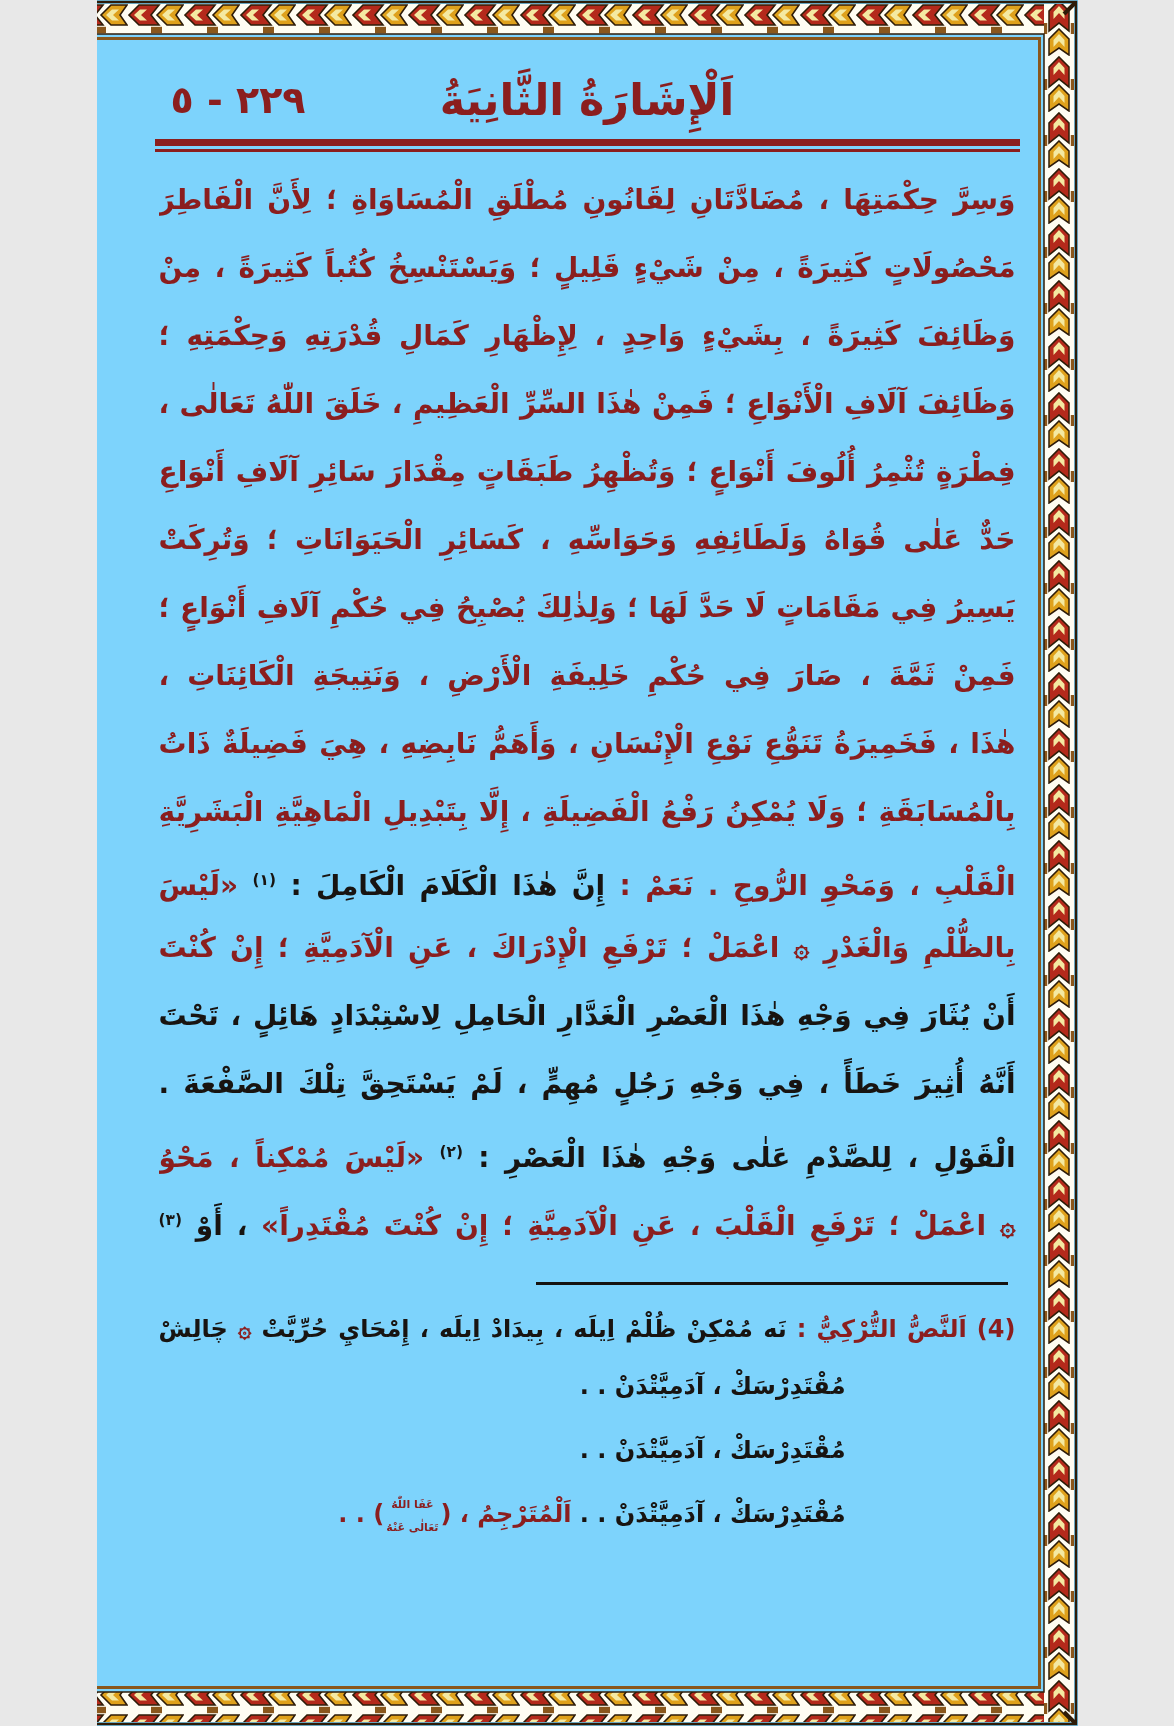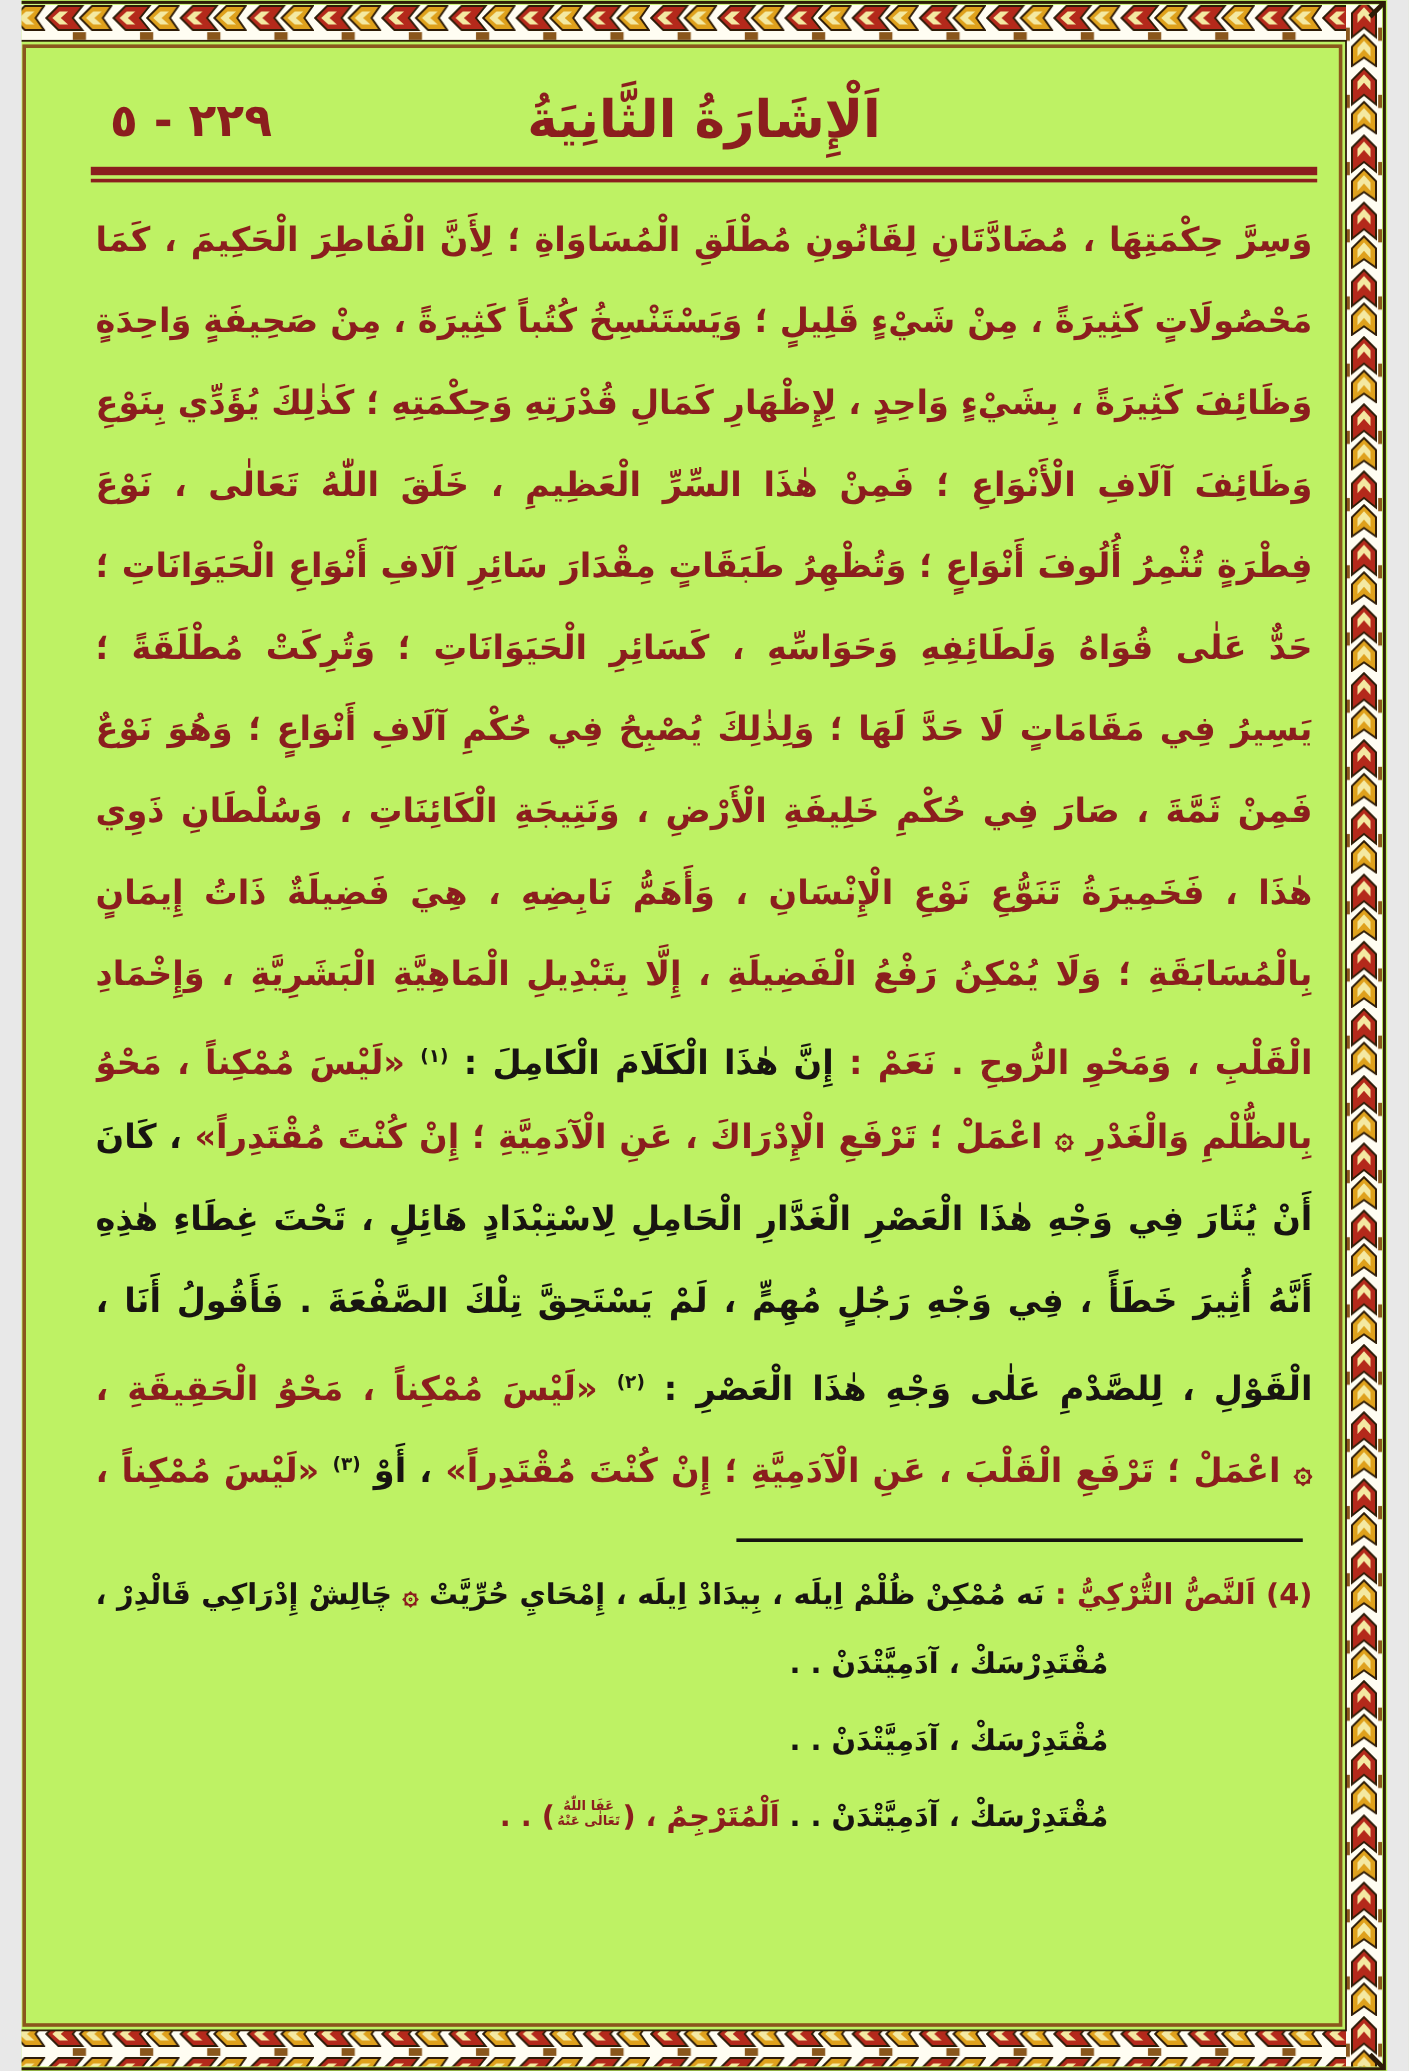--- a/index.html
+++ b/index.html
@@ -1,20 +1,20 @@
 <!DOCTYPE html>
 <html lang="ar" dir="rtl"><head>
 <meta charset="utf-8">
 <style>
   html,body{margin:0;padding:0;background:#e8e8e8;}
   .page{
     position:relative;
-    width:1138px;height:1726px;
+    width:981px;height:1726px;
     margin:0 auto;
-    background:#bef264;
+    background:#7dd3fc;
     font-family:"DejaVu Sans", sans-serif;
     direction:rtl;
     overflow:hidden;
   }
   .frame{position:absolute;inset:0;pointer-events:none;}
   .header-row{position:absolute;top:62px;left:62px;right:62px;height:76px;}
   .page-number{
     position:absolute;left:12px;top:8px;
     color:#8b1e1e;font-weight:bold;font-size:38px;line-height:60px;
     direction:ltr;letter-spacing:2px;
@@ -48,21 +48,21 @@
     height:56px;line-height:56px;overflow:hidden;
     font-size:24px;font-weight:bold;
     text-align:right;padding-left:70px;padding-right:170px;
   }
   .seal{
     display:inline-block;vertical-align:middle;
     color:#8b1e1e;font-size:11px;line-height:13px;font-weight:bold;
     text-align:center;transform:translateY(-4px);
     padding:0 2px;
   }
-  .seal div{white-space:nowrap;}
+  .seal div{white-space:nowrap;margin-top:10px;}
 </style>
 </head>
 <body>
 
 <div class="page">
 
   <svg class="frame" width="1174" height="1726" viewBox="0 0 1174 1726" xmlns="http://www.w3.org/2000/svg">
     <defs>
       <pattern id="chainH" width="56" height="30" patternUnits="userSpaceOnUse">
         <rect width="56" height="30" fill="#fffdf2"></rect>

